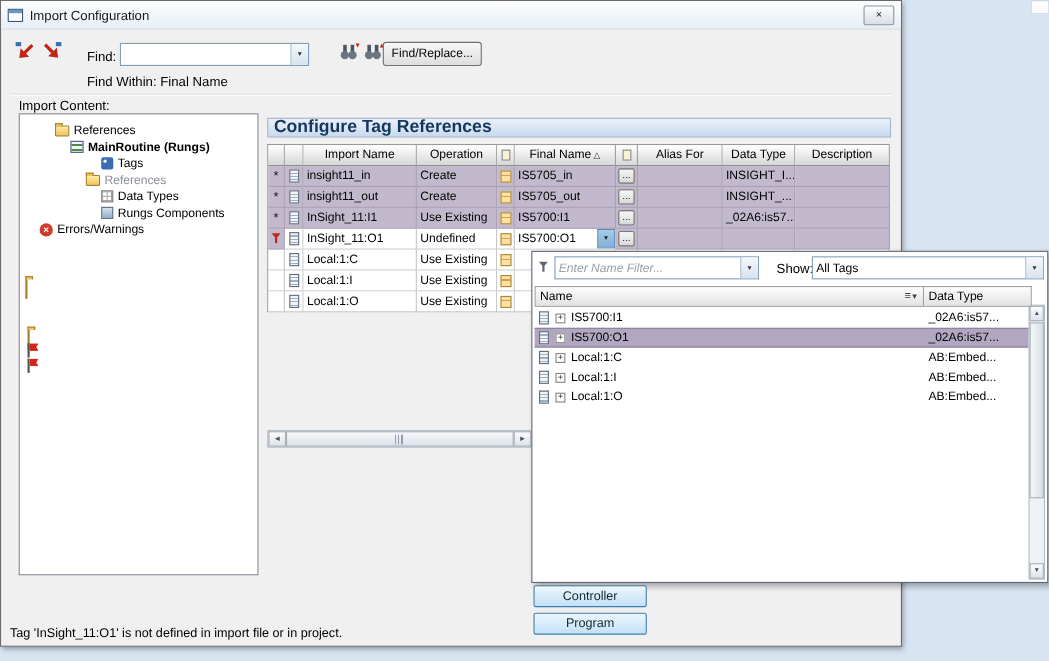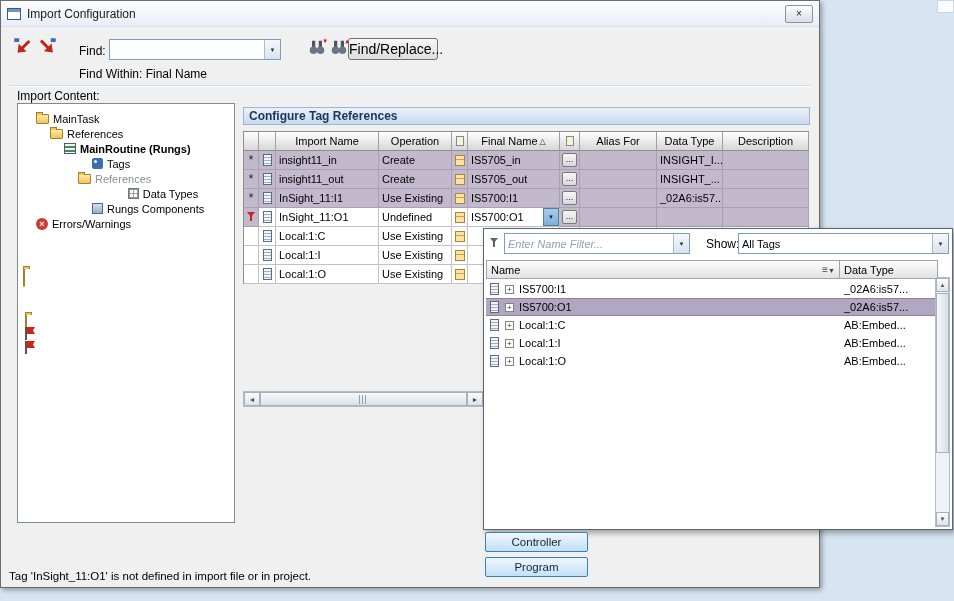--- a/index.html
+++ b/index.html
@@ -20,21 +20,21 @@
   
   .tb-icon{position:absolute;width:20px;height:20px}
   .label{position:absolute;font-size:12px;white-space:nowrap}
   .combo{position:absolute;background:#fff;border:1px solid #7f9db9;display:flex;align-items:stretch}
   .combo .val{flex:1;font-size:11px;padding:2px 3px;overflow:hidden;white-space:nowrap;display:flex;align-items:center}
   .combo .arrowbtn{width:16px;background:linear-gradient(#f4f8fc,#d8e3ef);border-left:1px solid #a9bccf;
                    display:flex;align-items:center;justify-content:center;font-size:6px;color:#333}
   .combo input{flex:1;border:none;outline:none;font-size:11px;padding:2px 3px;font-family:"Liberation Sans",sans-serif;background:transparent}
   .combo input::placeholder{font-style:italic;color:#9aa0a8}
   .pushbtn{position:absolute;border:1px solid #707070;border-radius:3px;background:linear-gradient(#f7f7f7,#dedede);
-           font-size:14px;text-align:center;font-family:"Liberation Sans",sans-serif}
+           font-size:11px;text-align:center;font-family:"Liberation Sans",sans-serif}
   .hsep{position:absolute;left:8px;top:84px;width:802px;border-top:1px solid #d3dae2;border-bottom:1px solid #fbfcfd}
 
   
   .treebox{position:absolute;left:16px;top:102px;width:218px;height:420px;background:#fff;border:1px solid #828790;overflow:hidden}
   .titem{height:15px;display:flex;align-items:center;font-size:11px;white-space:nowrap}
   .titem.bold{font-weight:bold}
   .titem.dim .tlabel{color:#8b8f96}
   .ti{display:inline-block;margin-right:4px;flex:none}
   .tree-start{padding-top:7px}
   .gutter-icon{position:absolute}
@@ -61,21 +61,21 @@
       background-image:linear-gradient(180deg,transparent 3px,#caa254 3px,#caa254 4px,transparent 4px)}
   .funnel{position:relative;width:9px;height:10px;display:inline-block}
   .funnel::before{content:"";position:absolute;top:0;left:0;border-left:4px solid transparent;border-right:4px solid transparent;border-top:5px solid #c22418}
   .funnel::after{content:"";position:absolute;top:4px;left:3px;width:2px;height:5px;background:#c22418}
   .funnel.gray::before{border-top-color:#5c6670}
   .funnel.gray::after{background:#5c6670}
 
   
   .ctrhdr{position:absolute;left:242px;top:106px;width:567px;height:18px;
           background:linear-gradient(#eaf1f9,#c9daee);border:1px solid #9fb4cd;
-          font-size:12px;font-weight:bold;color:#17365d;display:flex;align-items:center;padding-left:5px}
+          font-size:16px;font-weight:bold;color:#17365d;display:flex;align-items:center;padding-left:5px}
 
   
   .grid{position:absolute;left:242px;top:130px;border-left:1px solid #8e8e8e;border-top:1px solid #8e8e8e;background:#fff;width:566px}
   .trow{display:flex;height:19px}
   .cell{flex:none;border-right:1px solid #c3c3c3;border-bottom:1px solid #c3c3c3;font-size:11px;
         display:flex;align-items:center;overflow:hidden;white-space:nowrap;padding:0 3px;background:#fff}
   .hcell{flex:none;border-right:1px solid #9f9f9f;border-bottom:1px solid #8e8e8e;font-size:11px;
          background:linear-gradient(#ffffff,#d7d7d7);display:flex;align-items:center;justify-content:center;gap:2px;
          overflow:hidden;white-space:nowrap}
   .cell.hl{background:#c3b9cc;border-right-color:#aaa0b4;border-bottom-color:#aaa0b4}
@@ -185,41 +185,37 @@
   <button class="pushbtn" style="left:347px;top:37px;width:90px;height:22px">Find/Replace...</button>
 
   <span class="label" style="left:78px;top:66px">Find Within: Final Name</span>
 
   <div class="hsep"></div>
 
   <span class="label" style="left:16px;top:88px">Import Content:</span>
 
   <div class="treebox">
     <div class="tree-start">
-        <div class="titem" style="padding-left: 18px;">
-          <span class="ti icon-folder"></span>
-          <span class="tlabel">MainTask</span>
-        </div>
         <div class="titem" style="padding-left: 32px;">
           <span class="ti icon-folder"></span>
           <span class="tlabel">References</span>
         </div>
         <div class="titem bold" style="padding-left: 46px;">
           <span class="ti icon-routine"></span>
           <span class="tlabel">MainRoutine (Rungs)</span>
         </div>
         <div class="titem" style="padding-left: 74px;">
           <span class="ti icon-tags"></span>
           <span class="tlabel">Tags</span>
         </div>
         <div class="titem dim" style="padding-left: 60px;">
           <span class="ti icon-folder"></span>
           <span class="tlabel">References</span>
         </div>
-        <div class="titem" style="padding-left: 74px; justify-content: center;">
+        <div class="titem" style="padding-left: 74px;">
           <span class="ti icon-datatypes"></span>
           <span class="tlabel">Data Types</span>
         </div>
         <div class="titem" style="padding-left: 74px;">
           <span class="ti icon-components"></span>
           <span class="tlabel">Rungs Components</span>
         </div>
         <div class="titem" style="padding-left: 18px;">
           <span class="ti icon-error"></span>
           <span class="tlabel">Errors/Warnings</span>

